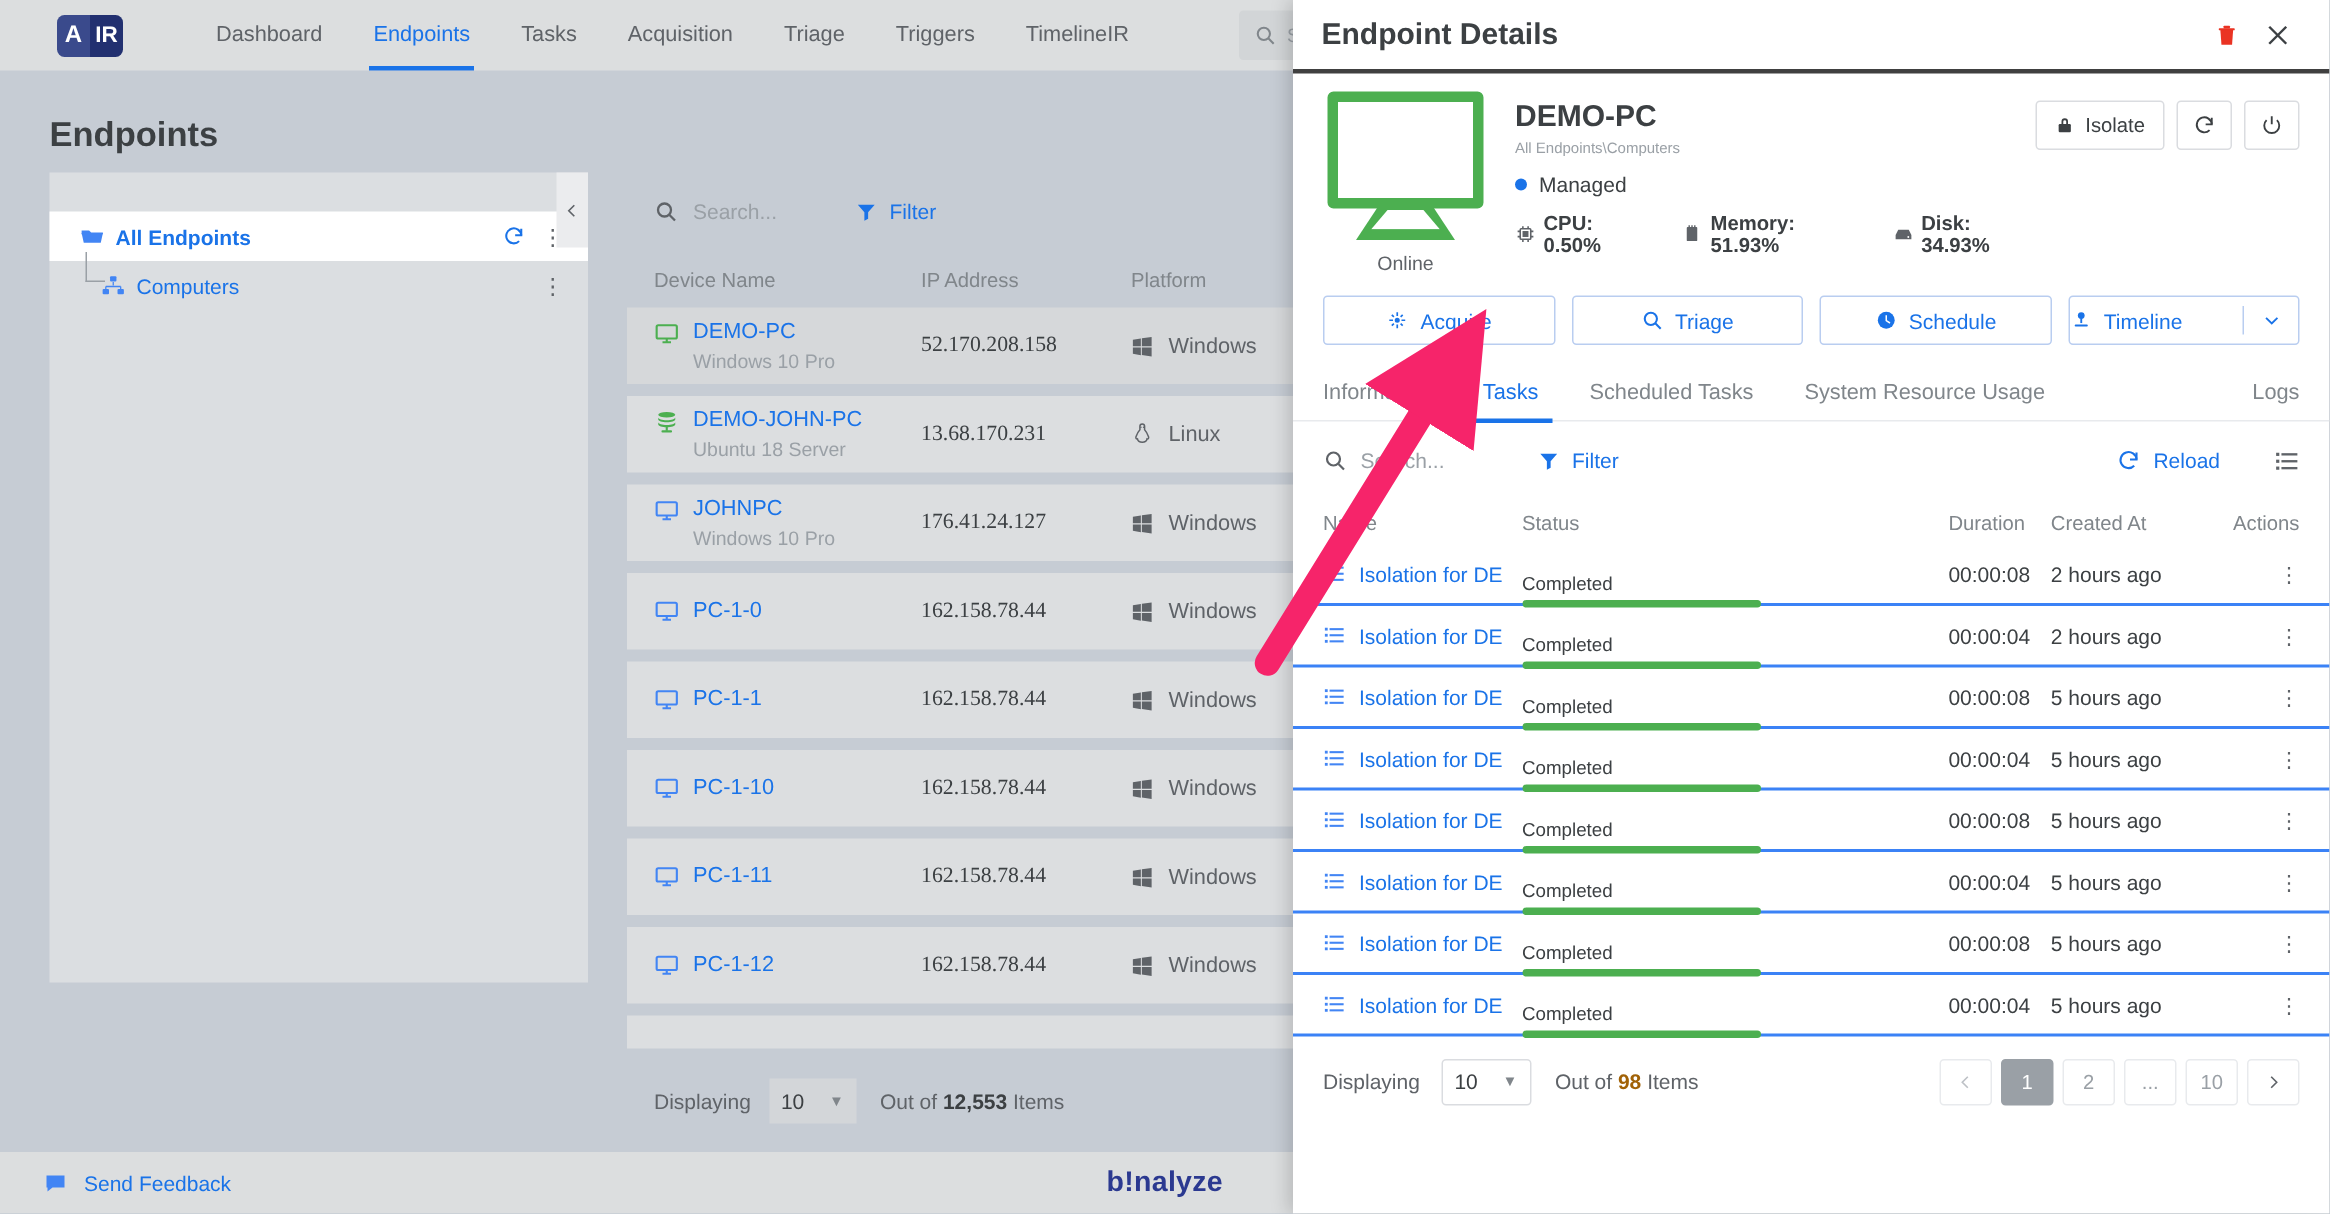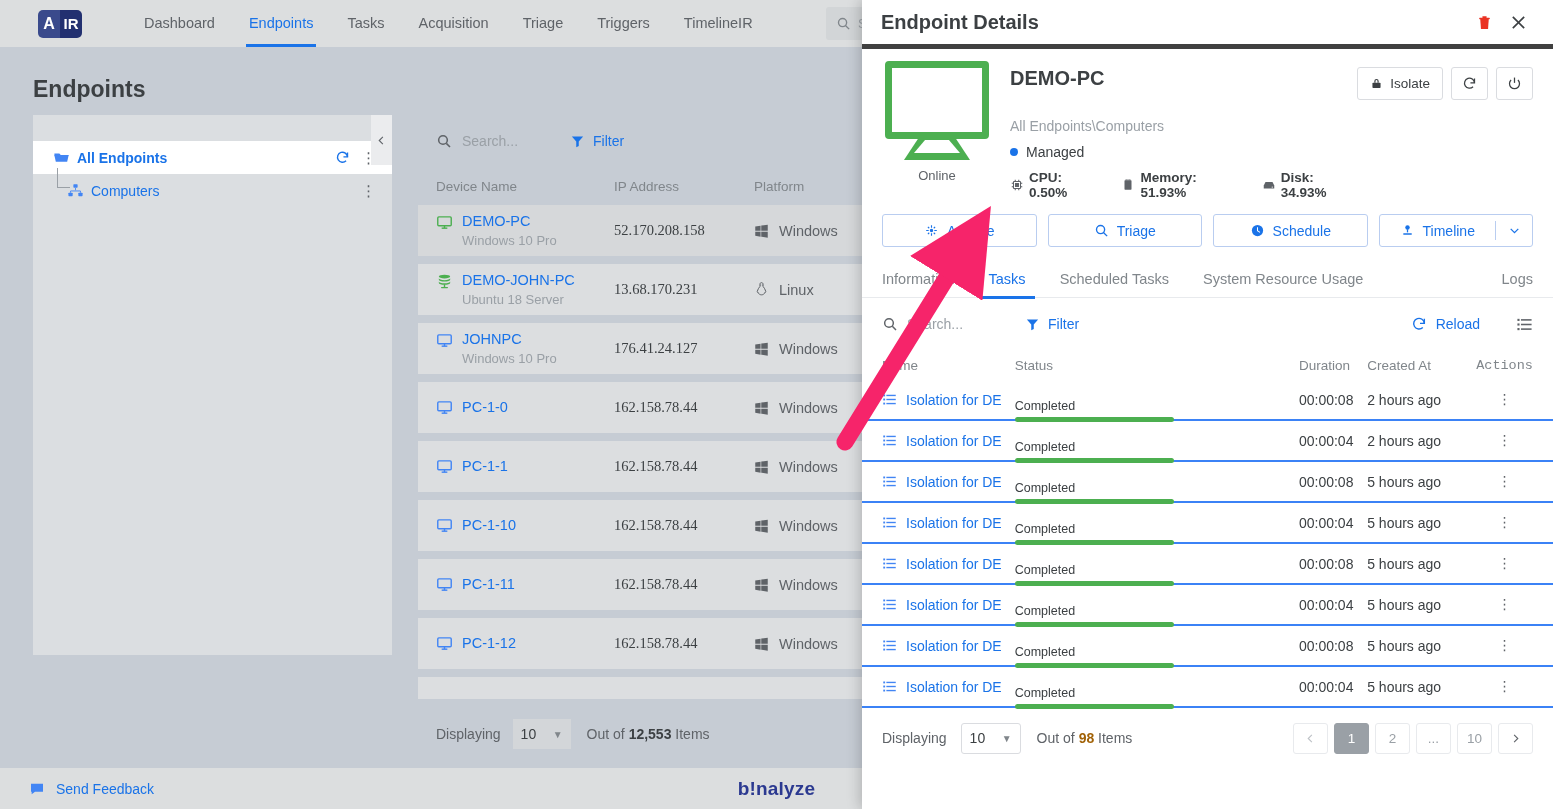--- a/index.html
+++ b/index.html
@@ -110,21 +110,21 @@
   }
   .send-fb { margin-left:29px; display:flex; align-items:center; gap:11px; color:#1a73e8; font-size:14px; cursor:pointer;}
   .brand { position:absolute; left:0; right:0; text-align:center; color:#2b3990; font-size:19px; font-weight:600; letter-spacing:.2px;}
 
   
   .panel {
     position:absolute; right:0; top:0; width:691px; height:809px;
     background:#ffffff; box-shadow:-3px 0 12px rgba(0,0,0,.18);
   }
   .panel-head {
-    height:49px; display:flex; align-items:center; border-bottom:5px solid #404040;
+    height:49px; display:flex; align-items:center; border-bottom:3px solid #404040;
   }
   .panel-title { margin-left:19px; font-size:20px; font-weight:700; color:#3c4043; }
   .panel-head .sp { flex:1; }
   .icon-btn { width:34px; height:34px; display:flex; align-items:center; justify-content:center; cursor:pointer;}
   .trash { color:#ea3323; }
   .xclose { color:#3c4043; font-size:20px; }
   .panel-head .icon-btn:last-child { margin-right:18px; }
 
   .dev-block { display:flex; padding:12px 20px 0 20px; }
   .monitor-wrap { width:110px; display:flex; flex-direction:column; align-items:center; }
@@ -138,41 +138,41 @@
     clip-path: polygon(22% 0, 78% 0, 100% 100%, 0% 100%);
   }
   .mon-stand:after {
     content:""; position:absolute; left:10px; right:10px; top:2px; bottom:7px;
     background:#fff; clip-path: polygon(24% 0, 76% 0, 100% 100%, 0% 100%);
   }
   .online-lbl { margin-top:8px; font-size:13px; color:#5f6368; }
 
   .dev-info { flex:1; padding-left:18px; padding-top:6px;}
   .dev-name { font-size:20px; font-weight:700; color:#3c4043; }
-  .dev-path { font-size:14px; color:#9aa0a6; margin-top:28px;}
+  .dev-path { font-size:10px; color:#9aa0a6; margin-top:4px;}
   .dev-managed { font-size:14px; color:#3c4043; margin-top:10px; display:flex; align-items:center; gap:8px;}
   .dot-blue { width:8px;height:8px;border-radius:50%;background:#1a73e8; display:inline-block;}
   .dev-stats { display:flex; align-items:center; gap:23px; margin-top:10px; font-size:13.5px; font-weight:700; color:#3c4043;}
   .dev-stats .st { display:flex; align-items:center; gap:5px; }
   .dev-actions { display:flex; gap:8px; padding-top:6px;}
   .btn-outline {
     height:33px; border:1px solid #dadce0; border-radius:3px; background:#fff;
     display:flex; align-items:center; justify-content:center; gap:7px;
     font-size:13.5px; color:#3c4043; cursor:pointer; padding:0 12px;
   }
   .btn-sq { width:37px; padding:0; }
 
   .action-row { display:flex; gap:11px; padding:14px 20px 0 20px; }
   .act-btn {
     flex:1; height:33px; border:1px solid #b9cdf0; border-radius:3px; background:#fff;
     display:flex; align-items:center; justify-content:center; gap:8px;
     color:#1a73e8; font-size:14px; cursor:pointer;
   }
   .act-btn.wide-split { gap:0; }
-  .act-btn .lbl2 { display:flex; align-items:center; gap:8px; flex:1; justify-content:center;}
+  .act-btn .lbl2 { display:flex; align-items:center; gap:8px; flex:1; justify-content:flex-start;}
   .act-btn .divider { width:1px; height:19px; background:#b9cdf0; }
   .act-btn .caret { width:36px; text-align:center; font-size:12px;}
 
   .tabs {
     display:flex; align-items:center; padding:0 20px; margin-top:14px;
     border-bottom:1px solid #e8eaed; height:37px;
   }
   .tab {
     font-size:14.5px; color:#80868b; padding:0 0 0 0; margin-right:34px; height:37px; line-height:37px;
     position:relative; cursor:pointer; white-space:nowrap;
@@ -188,21 +188,21 @@
   .task-toolbar .sp { flex:1; }
   .task-toolbar .rl { display:flex; align-items:center; gap:9px; color:#1a73e8; font-size:14px; cursor:pointer;}
   .task-toolbar .lv { margin-left:36px; color:#5f6368; cursor:pointer; display:flex;}
 
   .tk-head { display:flex; padding:0 20px; height:30px; align-items:center; font-size:13.5px; color:#80868b; }
   .tk-row { display:flex; padding:0 20px; height:41px; align-items:center; border-bottom:2px solid #3b82f6; font-size:14px;}
   .tk-c-name { width:140px; display:flex; align-items:center; gap:9px; color:#1a73e8; white-space:nowrap; overflow:hidden;}
   .tk-c-status { width:300px; position:relative; }
   .tk-c-dur { width:72px; color:#3c4043;}
   .tk-c-created { width:115px; color:#3c4043;}
-  .tk-c-act { width:60px; color:#5f6368; text-align:center;font-family:Liberation Mono, monospace;}
+  .tk-c-act { width:60px; color:#5f6368; text-align:right;}
   .st-lbl { font-size:12.5px; color:#3c4043; position:absolute; top:-1px; left:0;}
   .st-bar { position:absolute; left:0; top:17px; width:159px; height:5px; border-radius:3px; background:#4caf50;}
   .tk-head .tk-c-name,.tk-head .tk-c-status,.tk-head .tk-c-dur,.tk-head .tk-c-created,.tk-head .tk-c-act { color:#80868b; }
 
   .panel-footer { display:flex; align-items:center; padding:0 20px; height:48px; margin-top:6px; font-size:14px; color:#5f6368;}
   .pf-sel {
     margin-left:14px; width:60px; height:31px; border:1px solid #dadce0; border-radius:3px;
     display:flex; align-items:center; justify-content:space-between; padding:0 8px; color:#3c4043; cursor:pointer;
   }
   .pf-sel .car { color:#80868b; font-size:10px;}

